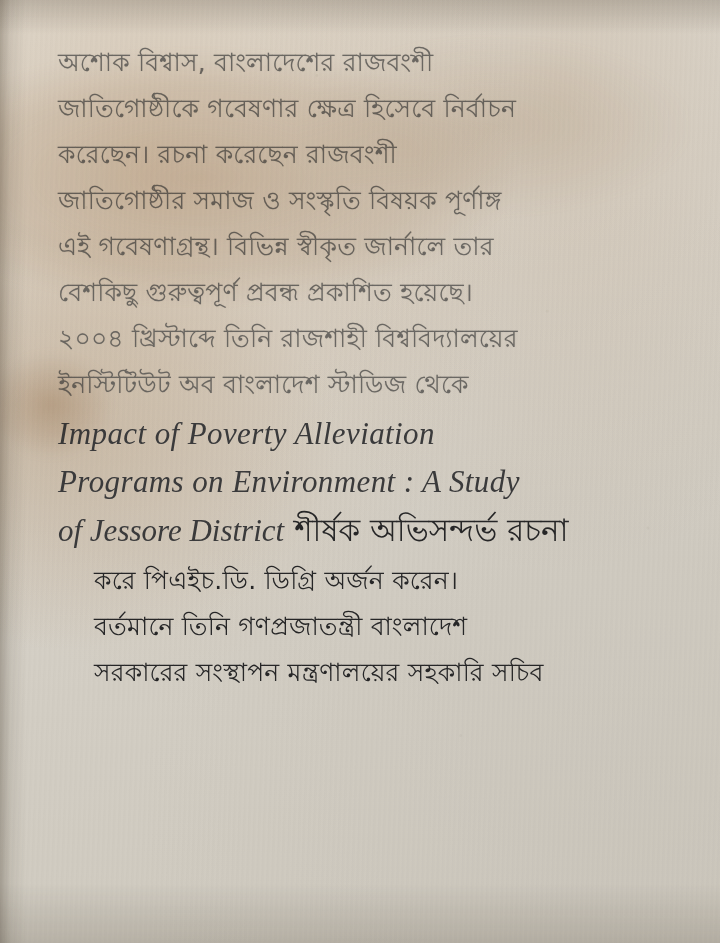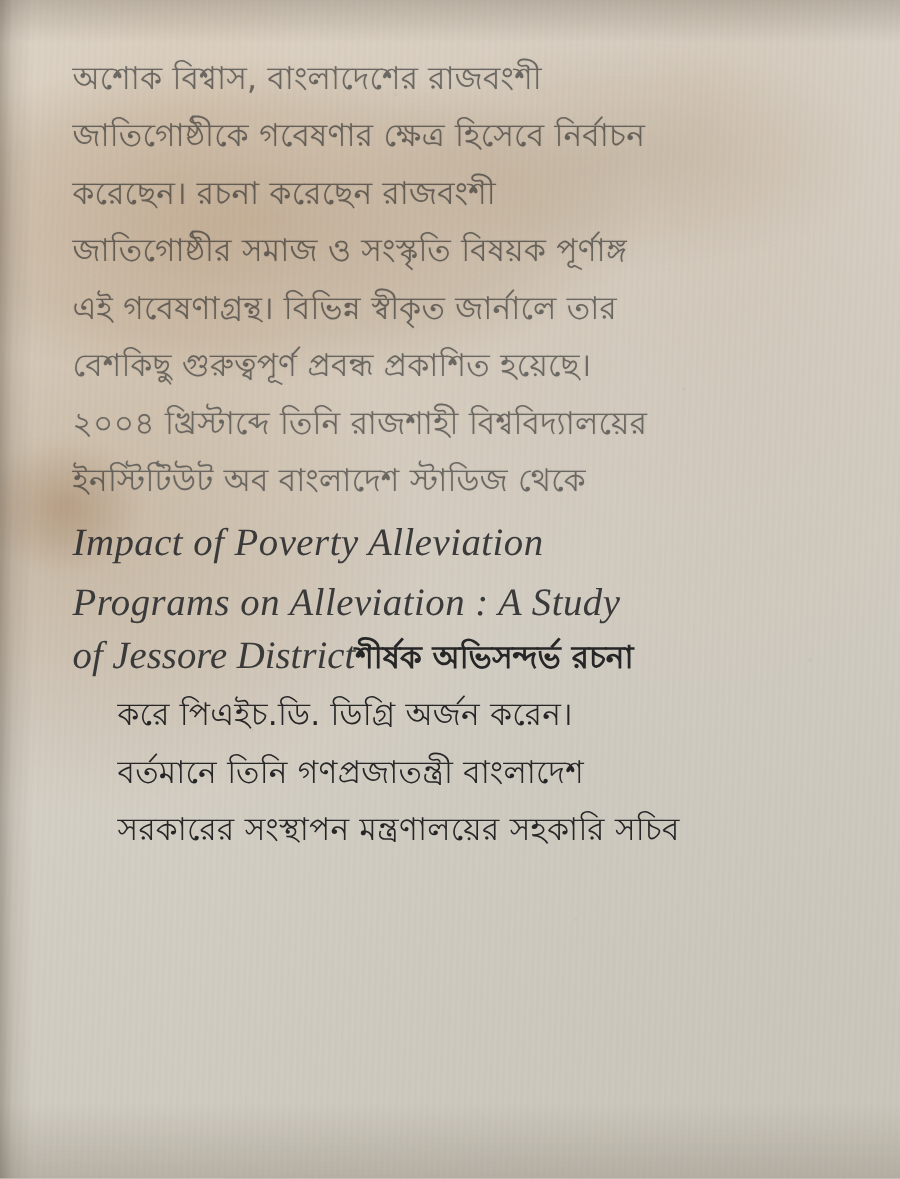--- a/index.html
+++ b/index.html
@@ -131,33 +131,32 @@
     font-style: italic;
     font-size: 31px;
     line-height: 48px;
     color: #3a3a3b;
     letter-spacing: 0.4px;
   }
 
   .mixed {
     display: flex;
     align-items: baseline;
-    gap: 0;
+    gap: 10px;
   }
   .mixed .en-part {
     font-family: "Liberation Serif", "DejaVu Serif", serif;
     font-style: italic;
     font-size: 31px;
     color: #3a3a3b;
   }
   .mixed .bn-part {
     font-family: "DejaVu Sans", "Liberation Sans", sans-serif;
-    font-size: 25px;
+    font-size: 31px;
     color: #262627;
-    font-weight: bold;
   }
 
   .para-gap { height: 2px; }
 </style>
 </head>
 <body>
 
 <div id="page">
 
   <div id="text-block">
@@ -167,21 +166,21 @@
     <div class="line bn bn-faded">করেছেন। রচনা করেছেন রাজবংশী</div>
     <div class="line bn bn-faded">জাতিগোষ্ঠীর সমাজ ও সংস্কৃতি বিষয়ক পূর্ণাঙ্গ</div>
     <div class="line bn bn-faded">এই গবেষণাগ্রন্থ। বিভিন্ন স্বীকৃত জার্নালে তার</div>
     <div class="line bn bn-faded">বেশকিছু গুরুত্বপূর্ণ প্রবন্ধ প্রকাশিত হয়েছে।</div>
     <div class="line bn bn-faded">২০০৪ খ্রিস্টাব্দে তিনি রাজশাহী বিশ্ববিদ্যালয়ের</div>
     <div class="line bn bn-faded">ইনস্টিটিউট অব বাংলাদেশ স্টাডিজ থেকে</div>
 
     <div class="para-gap"></div>
 
     <div class="line en">Impact of Poverty Alleviation</div>
-    <div class="line en">Programs on Alleviation : A Study</div>
+    <div class="line en">Programs on Environment : A Study</div>
 
     <div class="mixed">
       <span class="en-part">of Jessore District</span>
       <span class="bn-part">শীর্ষক অভিসন্দর্ভ রচনা</span>
     </div>
 
     <div class="line bn bn-dark">করে পিএইচ.ডি. ডিগ্রি অর্জন করেন।</div>
     <div class="line bn bn-dark">বর্তমানে তিনি গণপ্রজাতন্ত্রী বাংলাদেশ</div>
     <div class="line bn bn-dark">সরকারের সংস্থাপন মন্ত্রণালয়ের সহকারি সচিব</div>
 

